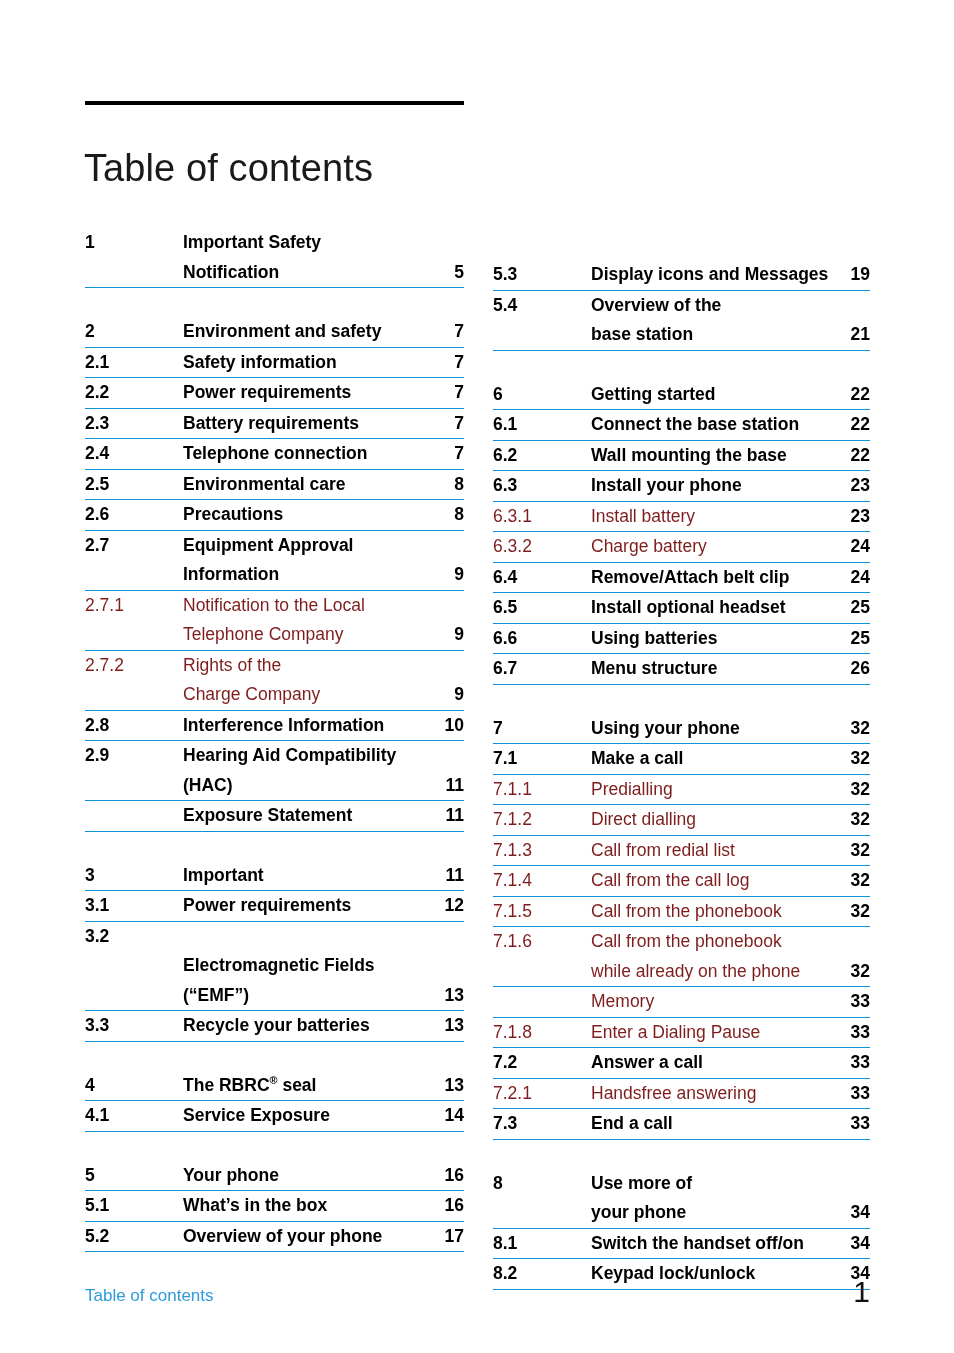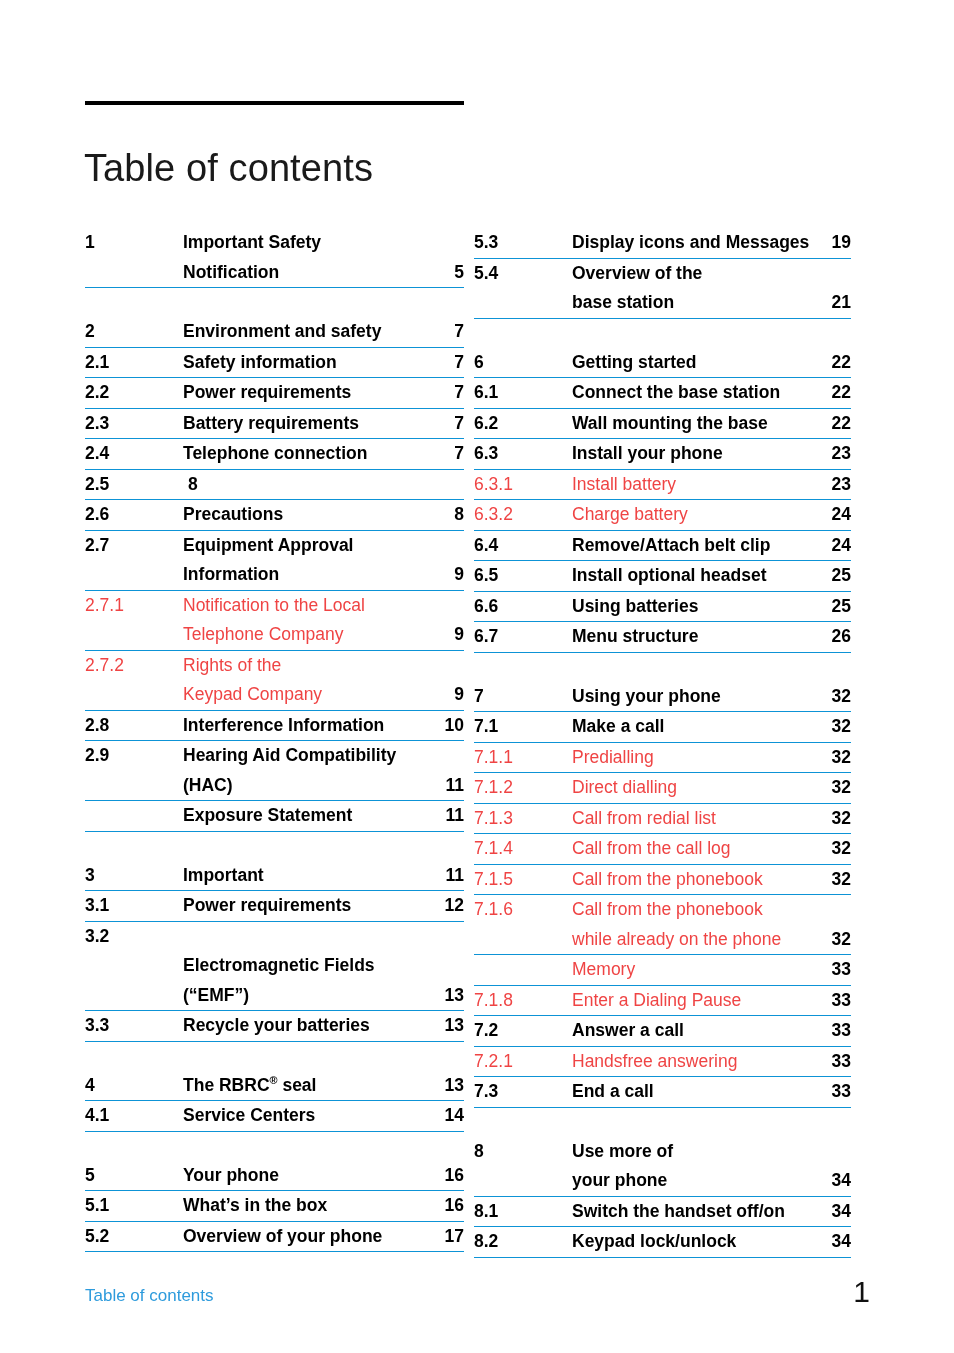--- a/index.html
+++ b/index.html
@@ -42,21 +42,21 @@
     color: #1a1a1a;
     white-space: nowrap;
   }
 
   
   .col {
     position: absolute;
     top: 228px;
   }
   .col-left  { left: 85px;  width: 379px; }
-  .col-right { left: 474px; width: 377px; }
+  .col-right { left: 493px; width: 377px; margin-top: 32px; }
 
   
   .toc-group { margin-bottom: 0; }
   .group-gap { height: 29px; }
 
   .toc-row {
     position: relative;
     border-bottom: 1.6px solid #0d93d6;
     padding: 0;
     box-sizing: border-box;
@@ -94,21 +94,21 @@
   
   .lvl1 .num,
   .lvl1 .label { font-weight: 700; color: #000000; }
   .lvl1 .pg    { font-weight: 700; }
 
   .lvl2 .num,
   .lvl2 .label { font-weight: 600; color: #000000; }
   .lvl2 .pg    { font-weight: 700; }
 
   .lvl3 .num,
-  .lvl3 .label { font-weight: 400; color: #ef4444; }
+  .lvl3 .label { font-weight: 400; color: #7f1d1d; }
   .lvl3 .pg    { font-weight: 700; color: #000000; }
 
   sup.reg {
     font-size: 0.62em;
     vertical-align: super;
     line-height: 0;
   }
 
   
   .footer-left {
@@ -187,20 +187,21 @@
         <div class="toc-row lvl2">
           <div class="toc-line">
             <span class="num">2.4</span>
             <span class="label">Telephone connection</span>
             <span class="pg">7</span>
           </div>
         </div>
         <div class="toc-row lvl2">
           <div class="toc-line">
             <span class="num">2.5</span>
+            <span class="label">Environmental care</span>
             <span class="pg">8</span>
           </div>
         </div>
         <div class="toc-row lvl2">
           <div class="toc-line">
             <span class="num">2.6</span>
             <span class="label">Precautions</span>
             <span class="pg">8</span>
           </div>
         </div>
@@ -229,21 +230,21 @@
           </div>
         </div>
         <div class="toc-row lvl3">
           <div class="toc-line">
             <span class="num">2.7.2</span>
             <span class="label">Rights of the</span>
             <span class="pg empty"></span>
           </div>
           <div class="toc-line">
             <span class="num"></span>
-            <span class="label">Keypad Company</span>
+            <span class="label">Charge Company</span>
             <span class="pg">9</span>
           </div>
         </div>
         <div class="toc-row lvl2">
           <div class="toc-line">
             <span class="num">2.8</span>
             <span class="label">Interference Information</span>
             <span class="pg">10</span>
           </div>
         </div>
@@ -312,21 +313,21 @@
         <div class="toc-row lvl1">
           <div class="toc-line">
             <span class="num">4</span>
             <span class="label">The RBRC<sup class="reg">®</sup> seal</span>
             <span class="pg">13</span>
           </div>
         </div>
         <div class="toc-row lvl2">
           <div class="toc-line">
             <span class="num">4.1</span>
-            <span class="label">Service Centers</span>
+            <span class="label">Service Exposure</span>
             <span class="pg">14</span>
           </div>
         </div>
       </div>
       <div class="group-gap"></div>
       <div class="toc-group">
         <div class="toc-row lvl1">
           <div class="toc-line">
             <span class="num">5</span>
             <span class="label">Your phone</span>

